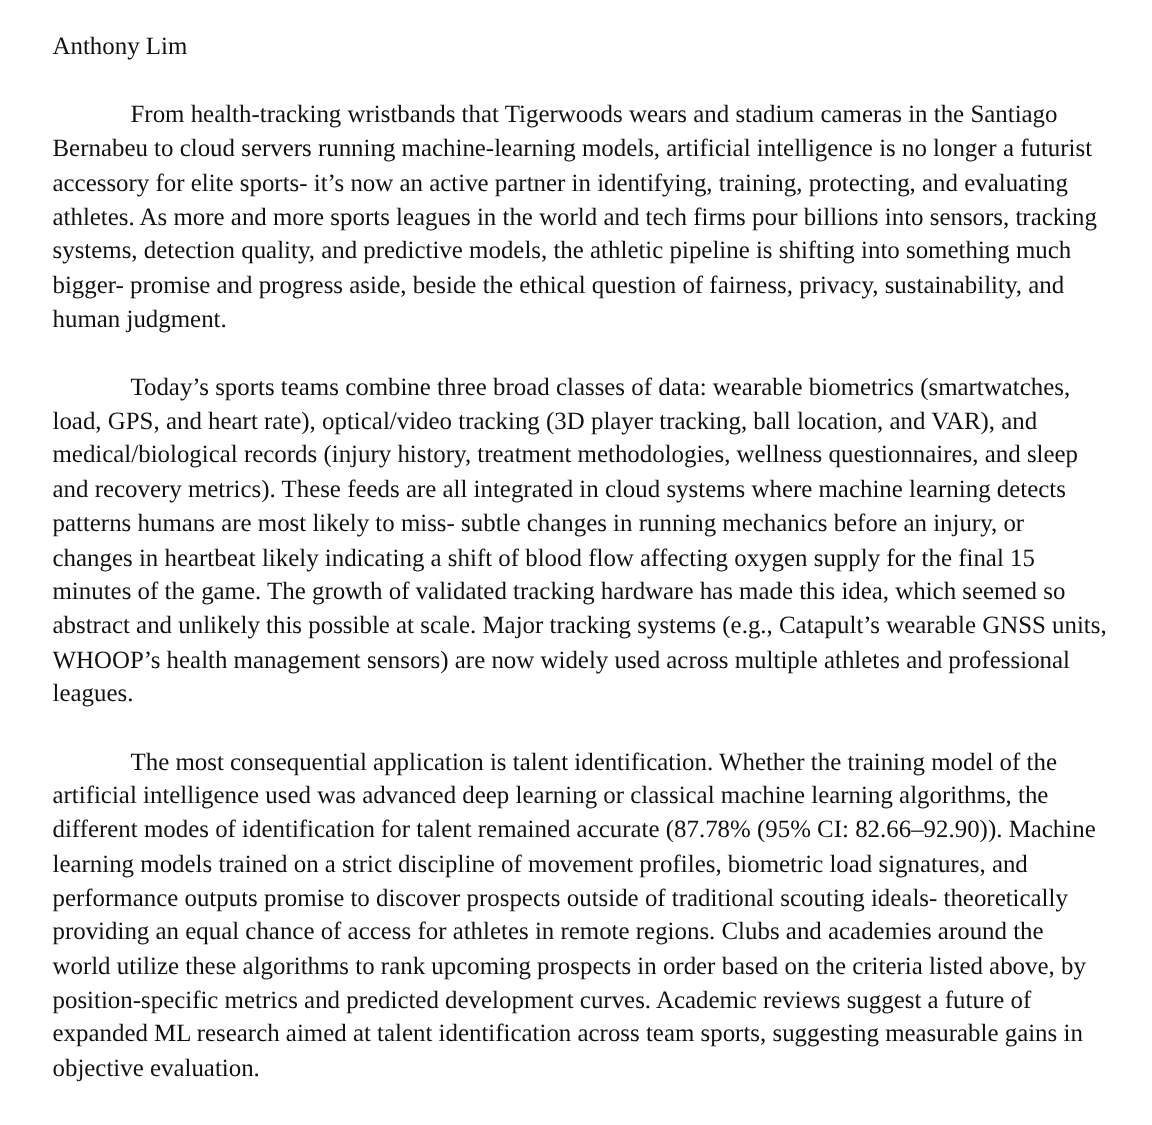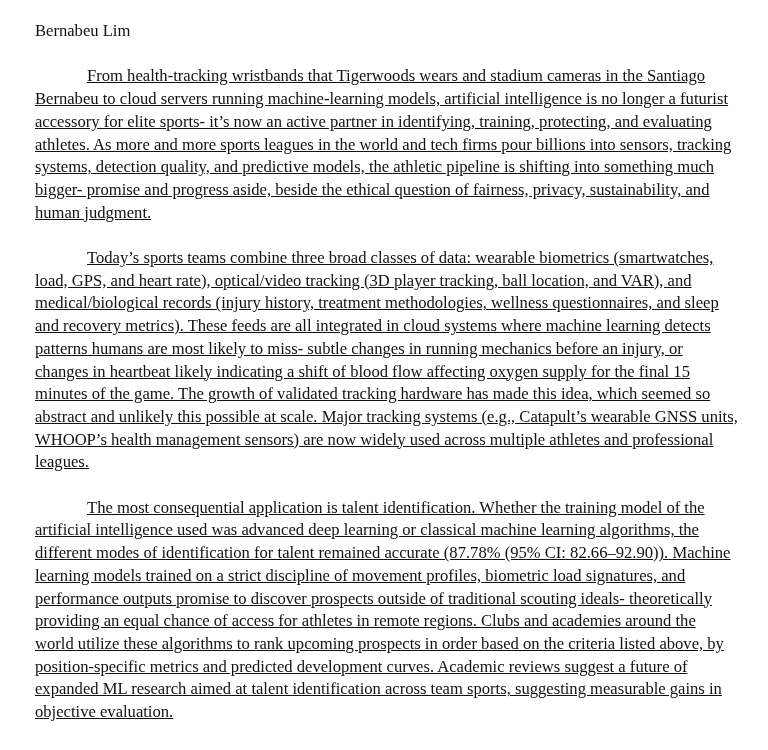--- a/index.html
+++ b/index.html
@@ -8,23 +8,23 @@
     font-family: "Liberation Serif", "DejaVu Serif", serif;
     color: #111111;
   }
   .page {
     position: relative;
     padding: 20px 30px 0 35px;
     font-size: 16.6px;
     line-height: 22.7px;
   }
   .author { margin: 0 0 22.7px 0; }
-  .para { margin: 0 0 22.7px 0; text-indent: 52px; text-decoration: underline; }
+  .para { margin: 0 0 22.7px 0; text-indent: 52px; }
 </style>
 </head>
 <body>
 
 <div class="page">
-  <p class="author">Bernabeu Lim</p>
+  <p class="author">Anthony Lim</p>
   <p class="para">From health-tracking wristbands that Tigerwoods wears and stadium cameras in the Santiago Bernabeu to cloud servers running machine-learning models, artificial intelligence is no longer a futurist accessory for elite sports- it’s now an active partner in identifying, training, protecting, and evaluating athletes. As more and more sports leagues in the world and tech firms pour billions into sensors, tracking systems, detection quality, and predictive models, the athletic pipeline is shifting into something much bigger- promise and progress aside, beside the ethical question of fairness, privacy, sustainability, and human judgment.</p>
   <p class="para">Today’s sports teams combine three broad classes of data: wearable biometrics (smartwatches, load, GPS, and heart rate), optical/video tracking (3D player tracking, ball location, and VAR), and medical/biological records (injury history, treatment methodologies, wellness questionnaires, and sleep and recovery metrics). These feeds are all integrated in cloud systems where machine learning detects patterns humans are most likely to miss- subtle changes in running mechanics before an injury, or changes in heartbeat likely indicating a shift of blood flow affecting oxygen supply for the final 15 minutes of the game. The growth of validated tracking hardware has made this idea, which seemed so abstract and unlikely this possible at scale. Major tracking systems (e.g., Catapult’s wearable GNSS units, WHOOP’s health management sensors) are now widely used across multiple athletes and professional leagues.</p>
   <p class="para">The most consequential application is talent identification. Whether the training model of the artificial intelligence used was advanced deep learning or classical machine learning algorithms, the different modes of identification for talent remained accurate (87.78% (95% CI: 82.66–92.90)). Machine learning models trained on a strict discipline of movement profiles, biometric load signatures, and performance outputs promise to discover prospects outside of traditional scouting ideals- theoretically providing an equal chance of access for athletes in remote regions. Clubs and academies around the world utilize these algorithms to rank upcoming prospects in order based on the criteria listed above, by position-specific metrics and predicted development curves. Academic reviews suggest a future of expanded ML research aimed at talent identification across team sports, suggesting measurable gains in objective evaluation.</p>
 </div>
 
 </body></html>

